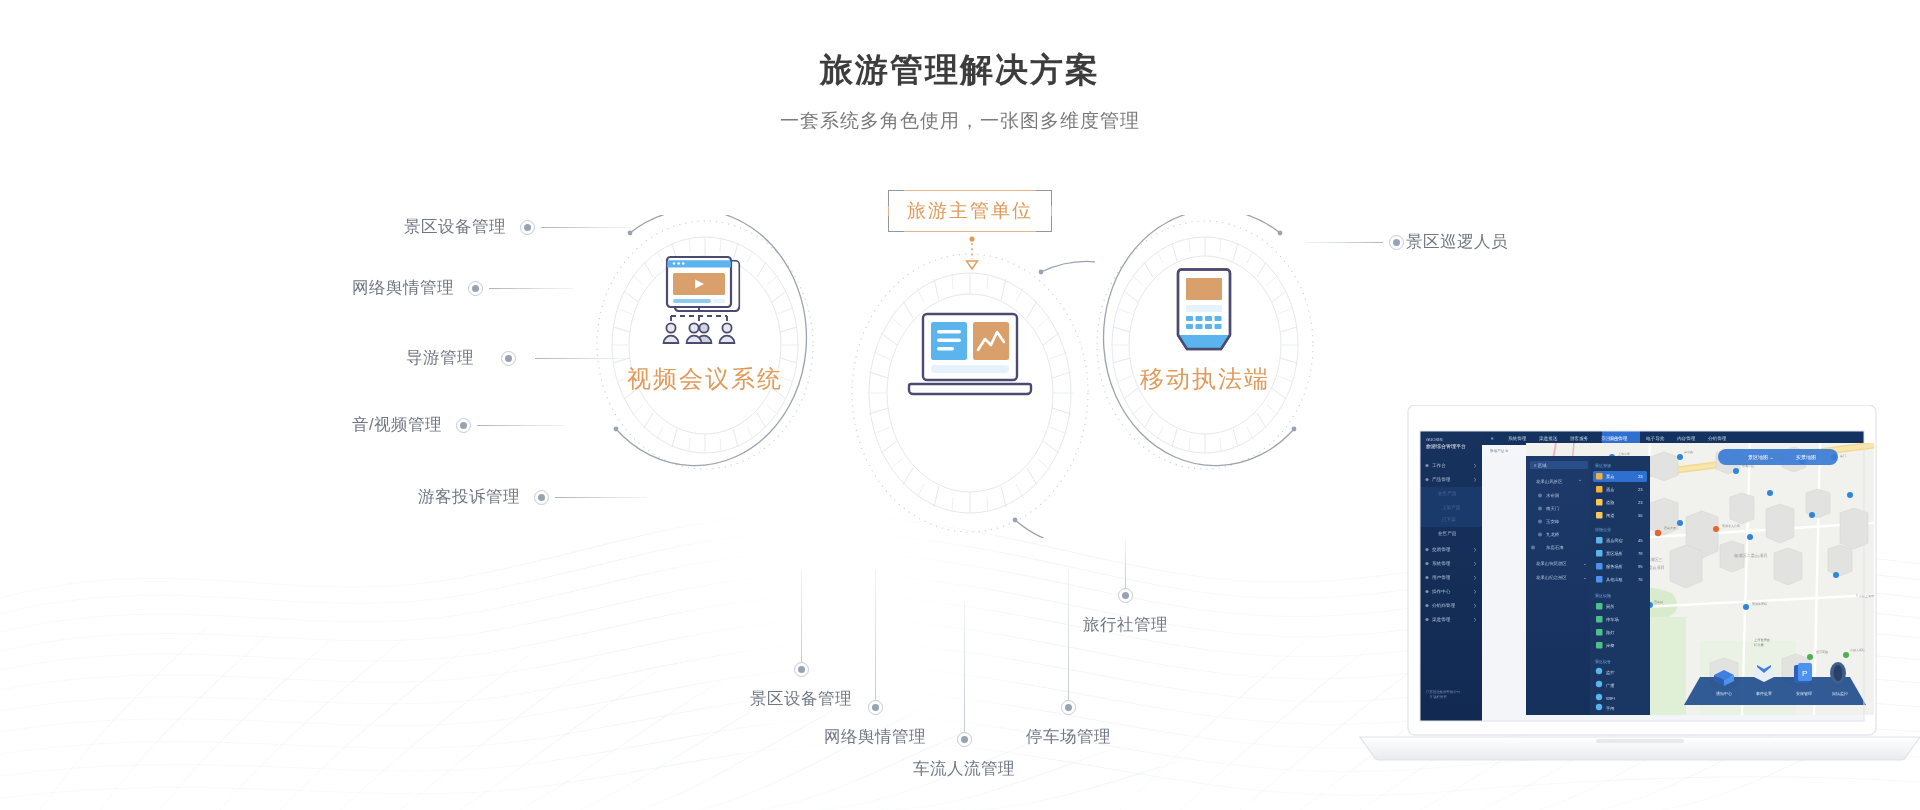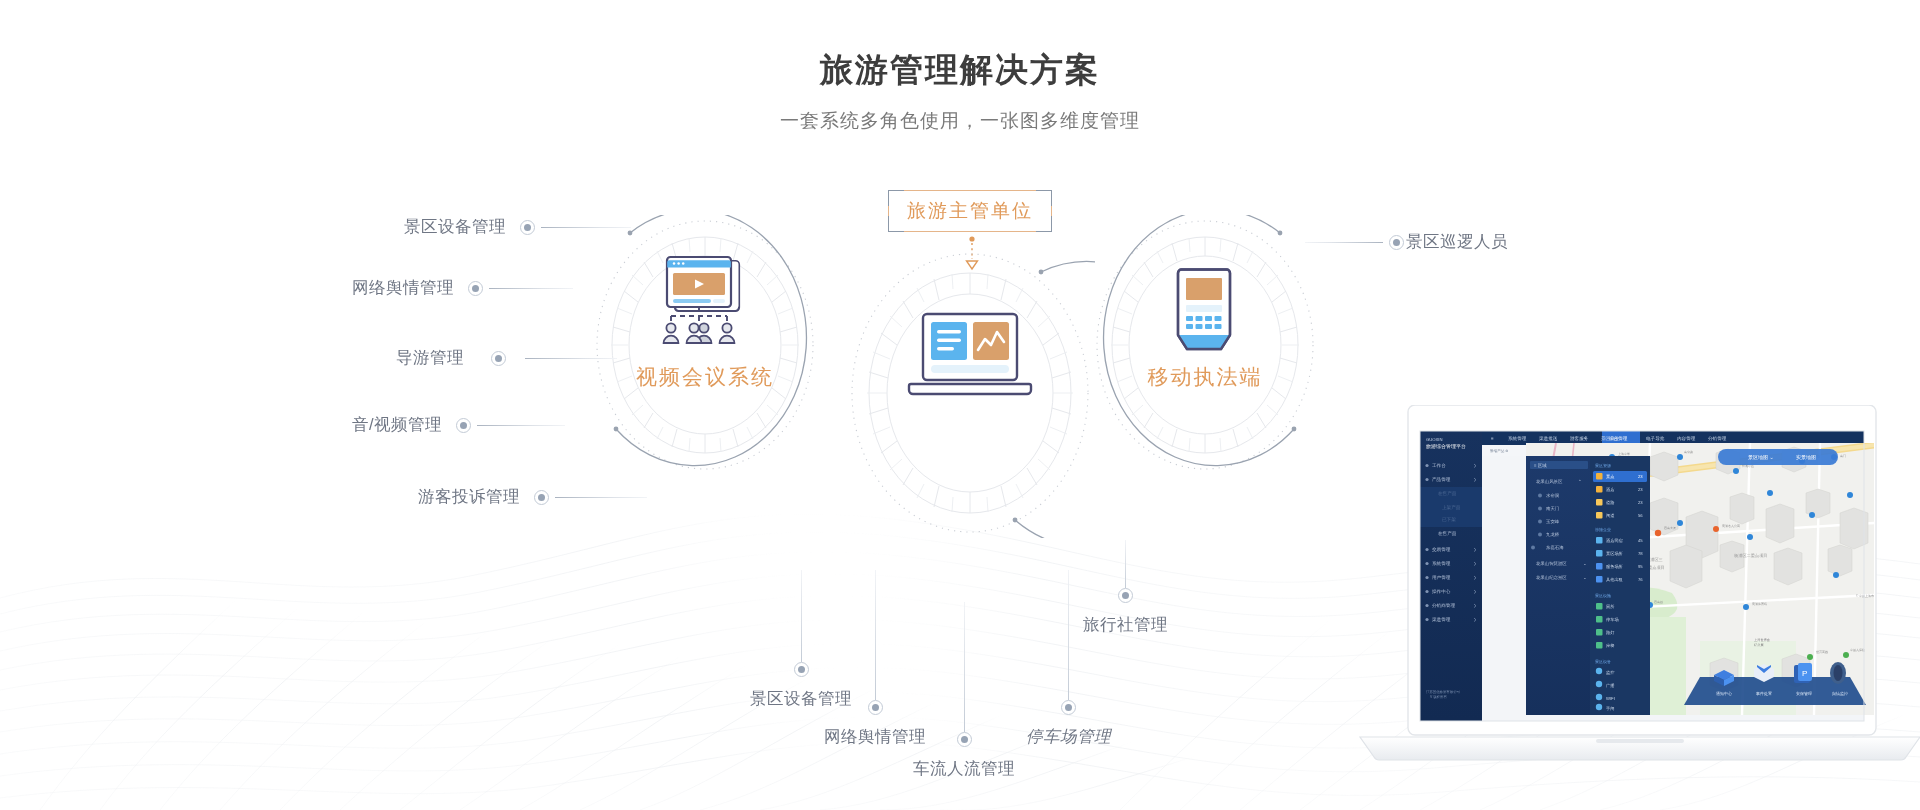--- a/index.html
+++ b/index.html
@@ -51,21 +51,21 @@
     position: absolute; display: flex; flex-direction: column; align-items: center;
     font-size: 16.5px; color: #6f7684; white-space: nowrap;
   }
   .bottom-label .stem { width: 1px; background: linear-gradient(to bottom, #f2f4f7, #c3cbd6); }
   .bottom-label .txt { margin-top: 11px; letter-spacing: .5px; }
 
   
   .ring-group { position: absolute; }
   .ring-label {
     position: absolute; left: 0; width: 100%; text-align: center;
-    font-size: 21px; color: #e09a5a; letter-spacing: 2px; white-space: nowrap;
+    font-size: 24px; color: #e09a5a; letter-spacing: 2px; white-space: nowrap;
   }
 
   
   .admin-box {
     position: absolute; width: 164px; height: 42px;
     display: flex; align-items: center; justify-content: center;
     font-size: 19px; color: #e09a5a; letter-spacing: 2px; border-radius: 9px;
   }
   .admin-box .corner { position: absolute; width: 16px; height: 16px; }
   .admin-box .c-tl { top:0; left:0; border-top:1.4px solid #8c98a8; border-left:1.4px solid #8c98a8; }
@@ -396,21 +396,21 @@
   <div class="side-label left" style="left:404px; top:216px;">
     <span class="txt">景区设备管理</span>
     <span class="node-dot"></span>
     <span class="lead-line to-right" style="width:90px;"></span>
   </div>
   <div class="side-label left" style="left:352px; top:277px;">
     <span class="txt">网络舆情管理</span>
     <span class="node-dot"></span>
     <span class="lead-line to-right" style="width:84px;"></span>
   </div>
-  <div class="side-label left" style="left:396px; top:347px;gap:13px;">
+  <div class="side-label left" style="left:406px; top:347px;gap:13px;">
     <span class="txt">导游管理</span>
     <span class="node-dot"></span>
     <span class="lead-line to-right" style="width:92px;"></span>
   </div>
   <div class="side-label left" style="left:352px; top:414px;">
     <span class="txt">音/视频管理</span>
     <span class="node-dot"></span>
     <span class="lead-line to-right" style="width:88px;"></span>
   </div>
   <div class="side-label left" style="left:418px; top:486px;">
@@ -433,21 +433,21 @@
   <div class="bottom-label" style="left:824px; top:570px;">
     <span class="stem" style="height:130px;"></span>
     <span class="node-dot"></span>
     <span class="txt">网络舆情管理</span>
   </div>
   <div class="bottom-label" style="left:913px; top:602px;">
     <span class="stem" style="height:130px;"></span>
     <span class="node-dot"></span>
     <span class="txt">车流人流管理</span>
   </div>
-  <div class="bottom-label" style="left:1026px; top:570px;font-style:italic;">
+  <div class="bottom-label" style="left:1026px; top:570px;">
     <span class="stem" style="height:130px;"></span>
     <span class="node-dot"></span>
     <span class="txt">停车场管理</span>
   </div>
   <div class="bottom-label" style="left:1083px; top:540px;">
     <span class="stem" style="height:48px;"></span>
     <span class="node-dot"></span>
     <span class="txt">旅行社管理</span>
   </div>
 

